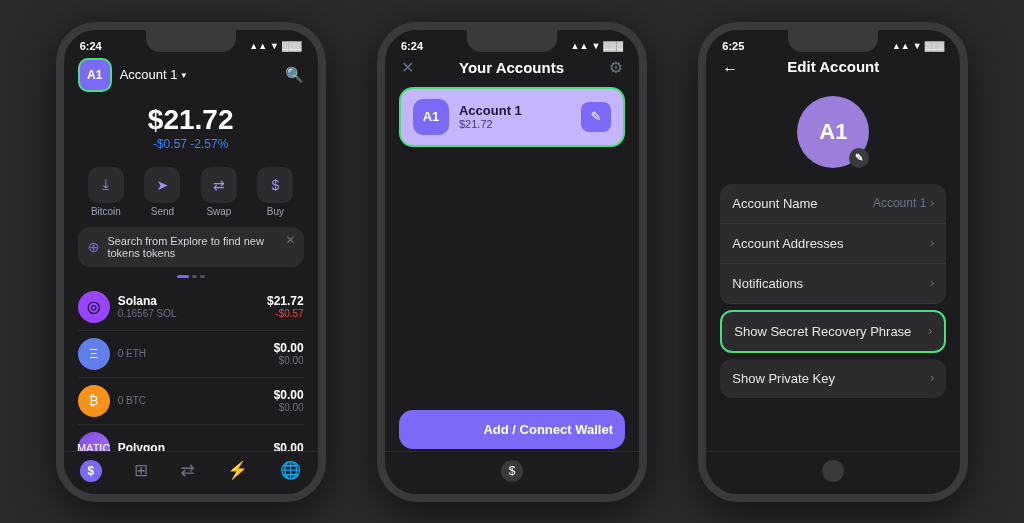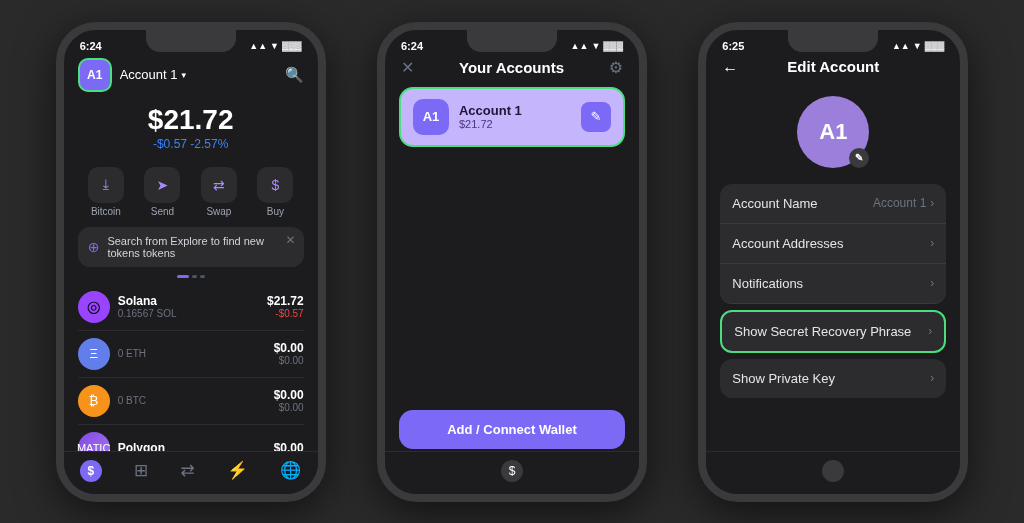--- a/index.html
+++ b/index.html
@@ -296,21 +296,21 @@
       color: #fff;
     }
     .add-wallet-btn {
       position: absolute;
       bottom: 45px;
       left: 14px;
       right: 14px;
       background: #7c6af7;
       border-radius: 14px;
       padding: 12px;
-      text-align: center;
+      text-align: right;
       font-size: 13px;
       font-weight: 600;
       color: #fff;
     }
 
     
     .phone3-header {
       display: flex;
       align-items: center;
       justify-content: space-between;

